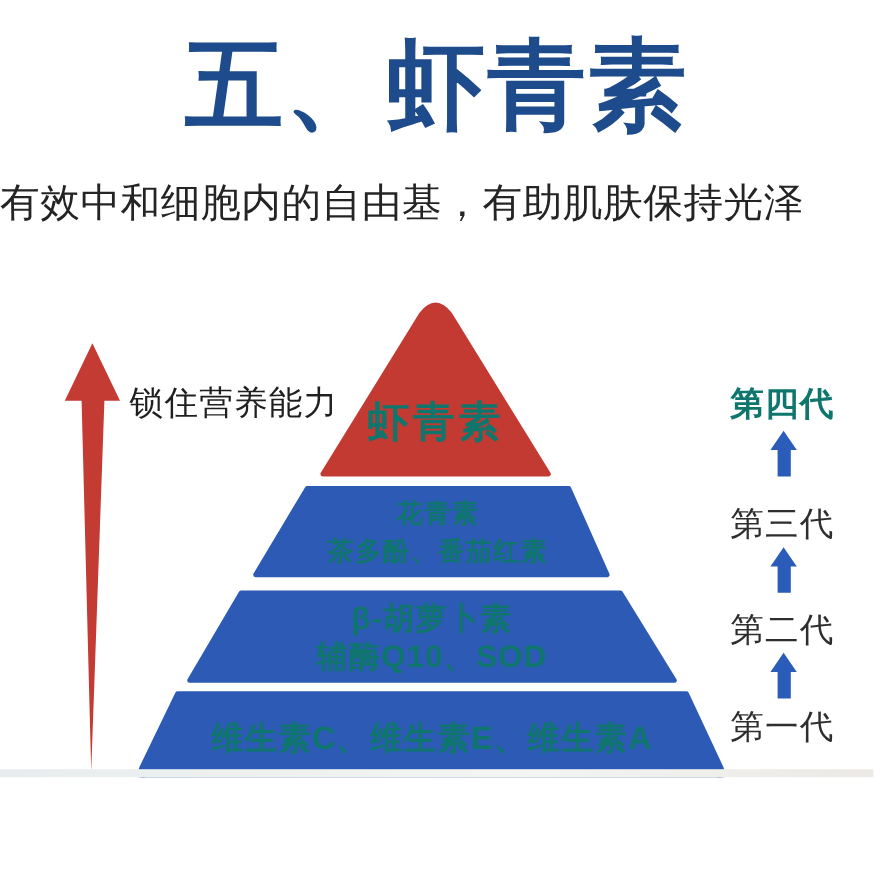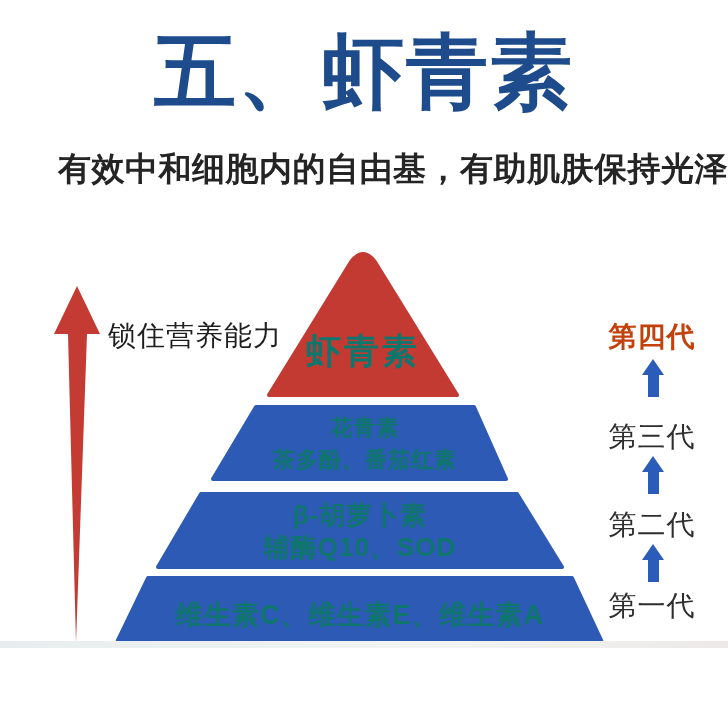--- a/index.html
+++ b/index.html
@@ -15,23 +15,23 @@
     position:absolute;top:26px;left:0;width:728px;
     text-align:center;
     font-size:82px;line-height:1.12;
     font-weight:900;
     color:#1d4b8b;
     letter-spacing:2px;
     margin:0;
   }
   .subtitle{
     position:absolute;top:148px;left:0;width:728px;
-    text-align:right;
+    text-align:left;
     font-size:33px;line-height:1.25;
-    font-weight:700;
+    font-weight:400;
     color:#242424;
     letter-spacing:0.5px;
     margin:0;
   }
   .diagram-svg{position:absolute;left:0;top:0;width:728px;height:728px;}
   .shape-red{stroke:#c23a31;stroke-width:4;stroke-linejoin:round;}
   .shape-blue{stroke:#2c5ab4;stroke-width:4;stroke-linejoin:round;}
   .lock-label{
     position:absolute;left:108px;top:317px;
     font-size:28px;font-weight:400;color:#1f1f1f;
@@ -44,21 +44,21 @@
   }
   .lvl1{left:263px;top:328px;width:200px;font-size:35px;letter-spacing:3px;}
   .lvl2{left:213px;top:412px;width:304px;font-size:22px;line-height:32px;letter-spacing:1px;}
   .lvl3{left:190px;top:499px;width:340px;font-size:26px;line-height:32px;letter-spacing:1px;}
   .lvl4{left:100px;top:597px;width:520px;font-size:27px;letter-spacing:1px;}
   .gen-label{
     position:absolute;left:591px;width:122px;
     text-align:center;font-size:28px;color:#2e2e2e;
     letter-spacing:1px;white-space:nowrap;
   }
-  .gen-4{top:318px;color:#c2410c;font-weight:bold;}
+  .gen-4{top:318px;color:#0f766e;font-weight:bold;}
   .gen-3{top:418px;}
   .gen-2{top:506px;}
   .gen-1{top:587px;}
   .pyramid-shadow{
     position:absolute;left:120px;top:648px;width:480px;height:12px;
     background:rgba(60,70,90,0.08);
     border-radius:50%;
     filter:blur(5px);
   }
   .bottom-strip{

